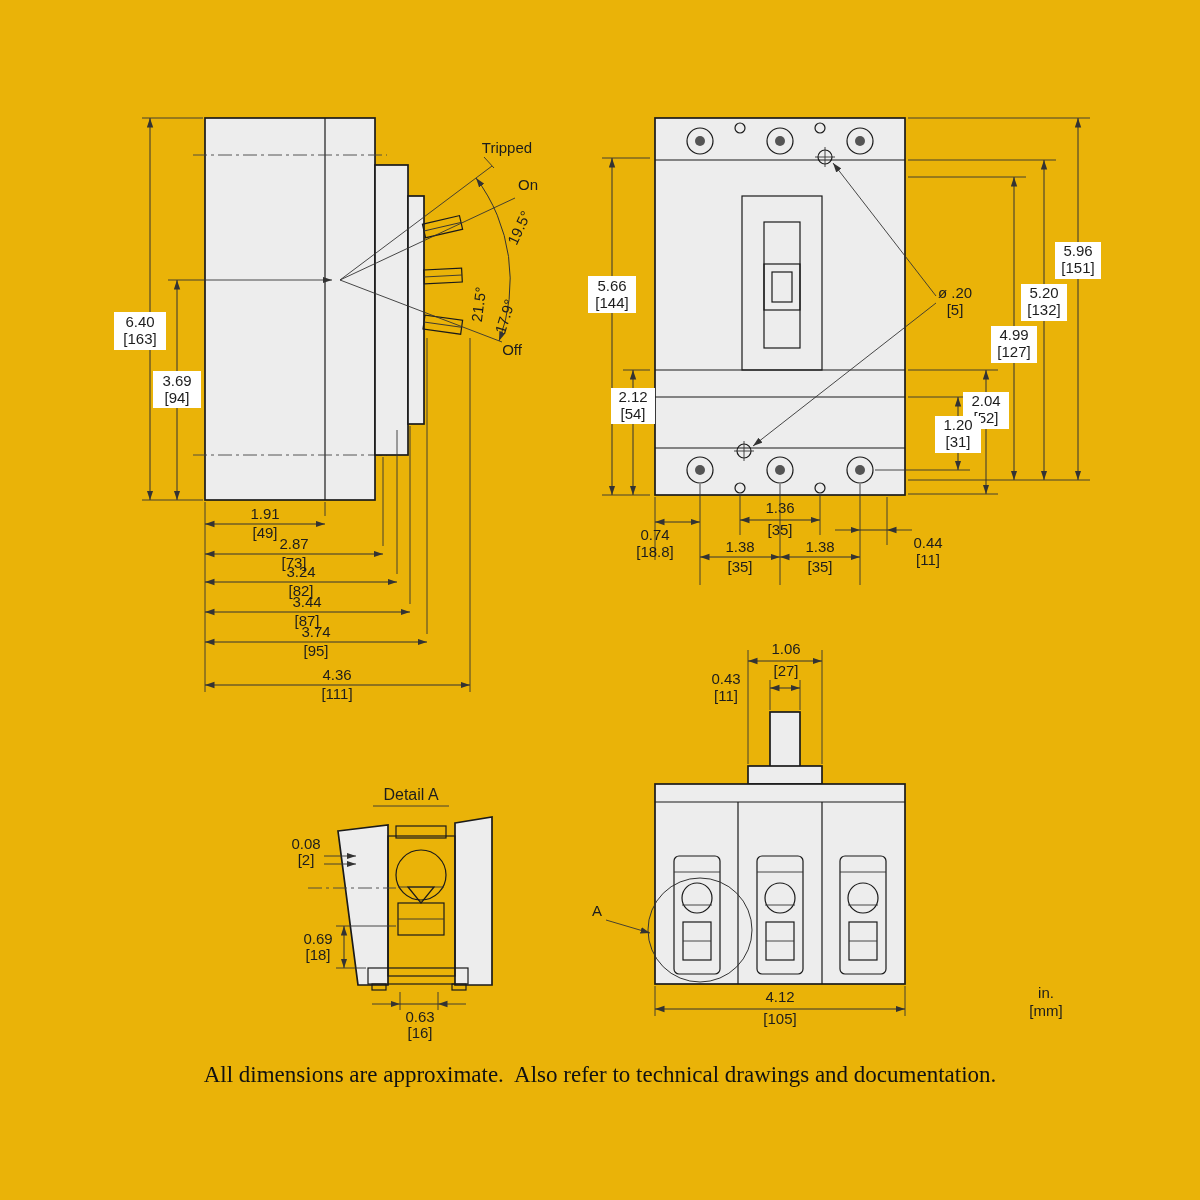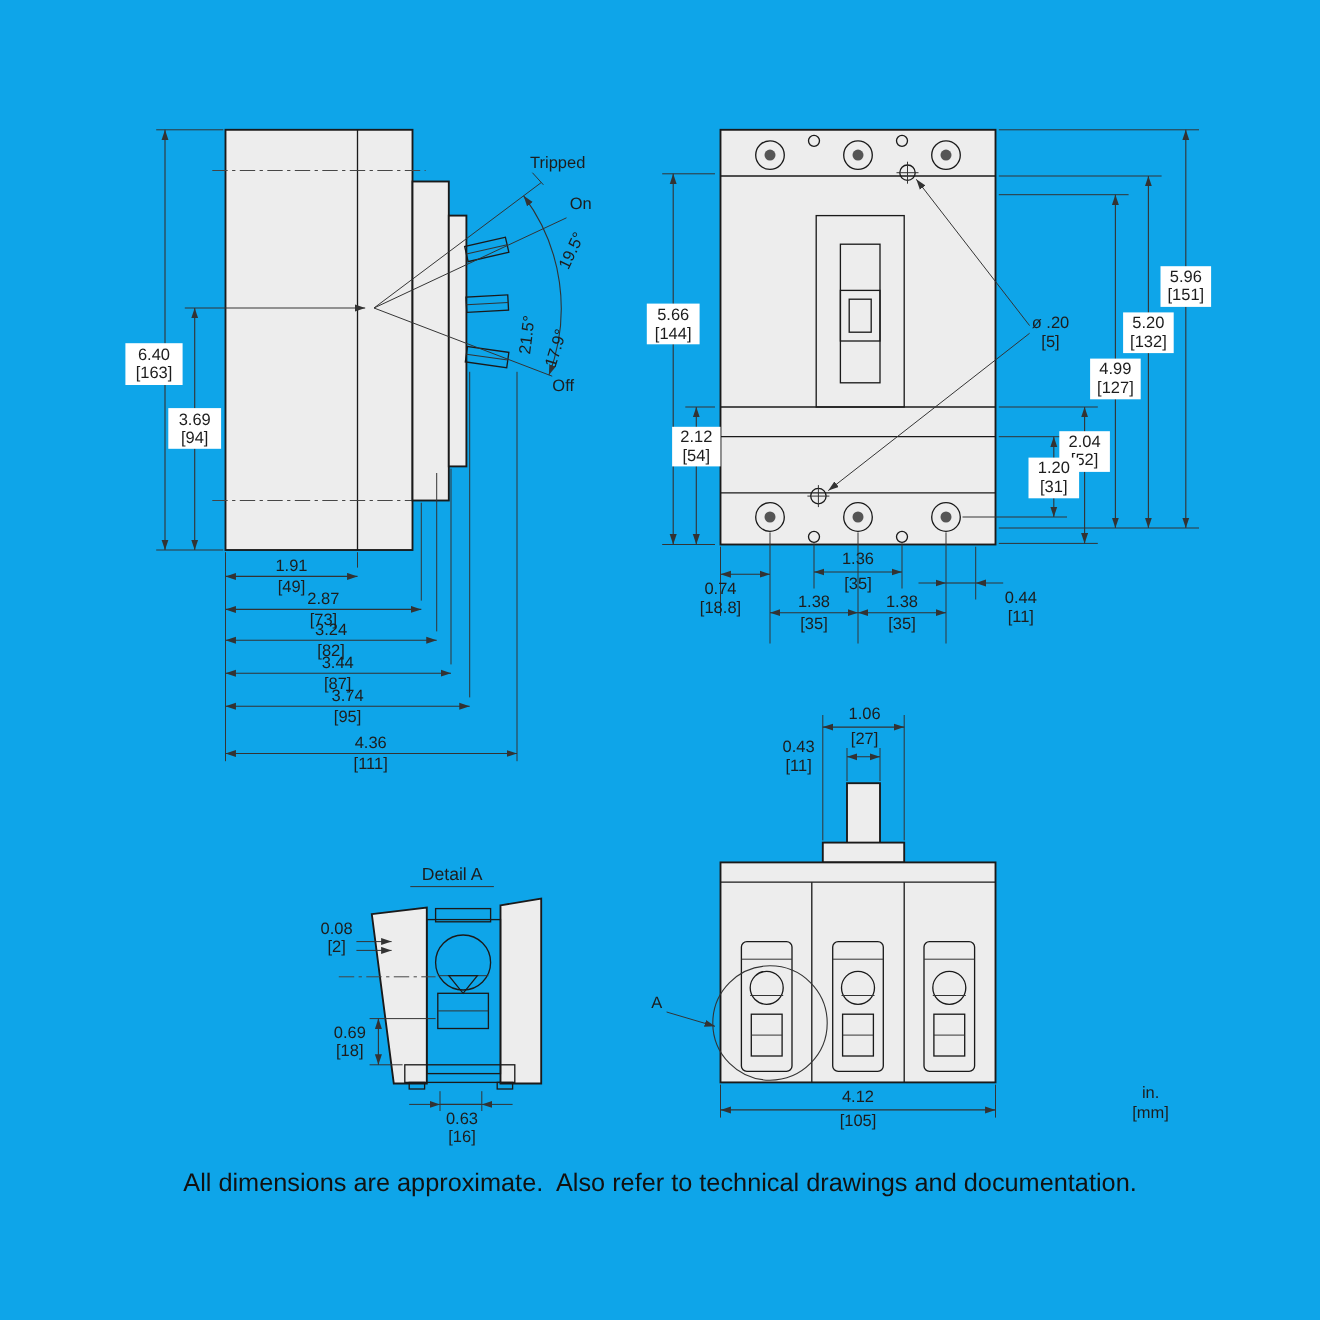--- a/index.html
+++ b/index.html
@@ -1,29 +1,29 @@
 <!DOCTYPE html>
 <html><head>
 <meta charset="utf-8">
 <style>
   html,body{margin:0;padding:0;background:#fff;}
-  .canvas{position:relative;width:1200px;height:1200px;background:#0ea5e9;overflow:hidden;
+  .canvas{position:relative;width:1200px;height:1200px;background:#eab308;overflow:hidden;
           font-family:"Liberation Sans",sans-serif;}
   svg{position:absolute;left:0;top:0;}
   svg text{font-family:"Liberation Sans",sans-serif;font-size:15px;fill:#1d1d1d;}
   .t{text-anchor:middle;}
   .title{font-size:16px;}
   .outline{fill:#ededed;stroke:#1a1a1a;stroke-width:1.7;}
   .thin{fill:none;stroke:#1a1a1a;stroke-width:1.2;}
   .dim{stroke:#333;stroke-width:1;fill:none;}
   .ext{stroke:#333;stroke-width:0.9;fill:none;}
   .cl{stroke:#444;stroke-width:0.9;fill:none;stroke-dasharray:14 4 3 4;}
   .wbg{fill:#fff;}
   .footer{position:absolute;left:0;right:0;top:1062px;text-align:center;font-size:23px;
-          color:#111;white-space:pre-wrap;}
+          color:#111;white-space:pre-wrap;font-family:Liberation Serif, serif;}
 </style>
 </head>
 <body>
 
 <div class="canvas">
 <svg viewBox="0 0 1200 1200" width="1200" height="1200">
   <defs>
     <marker id="arr" markerWidth="11" markerHeight="8" refX="9.5" refY="3.5" orient="auto-start-reverse" markerUnits="userSpaceOnUse">
       <path d="M0,0.3 L9.5,3.5 L0,6.7 Z" fill="#333"></path>
     </marker>

